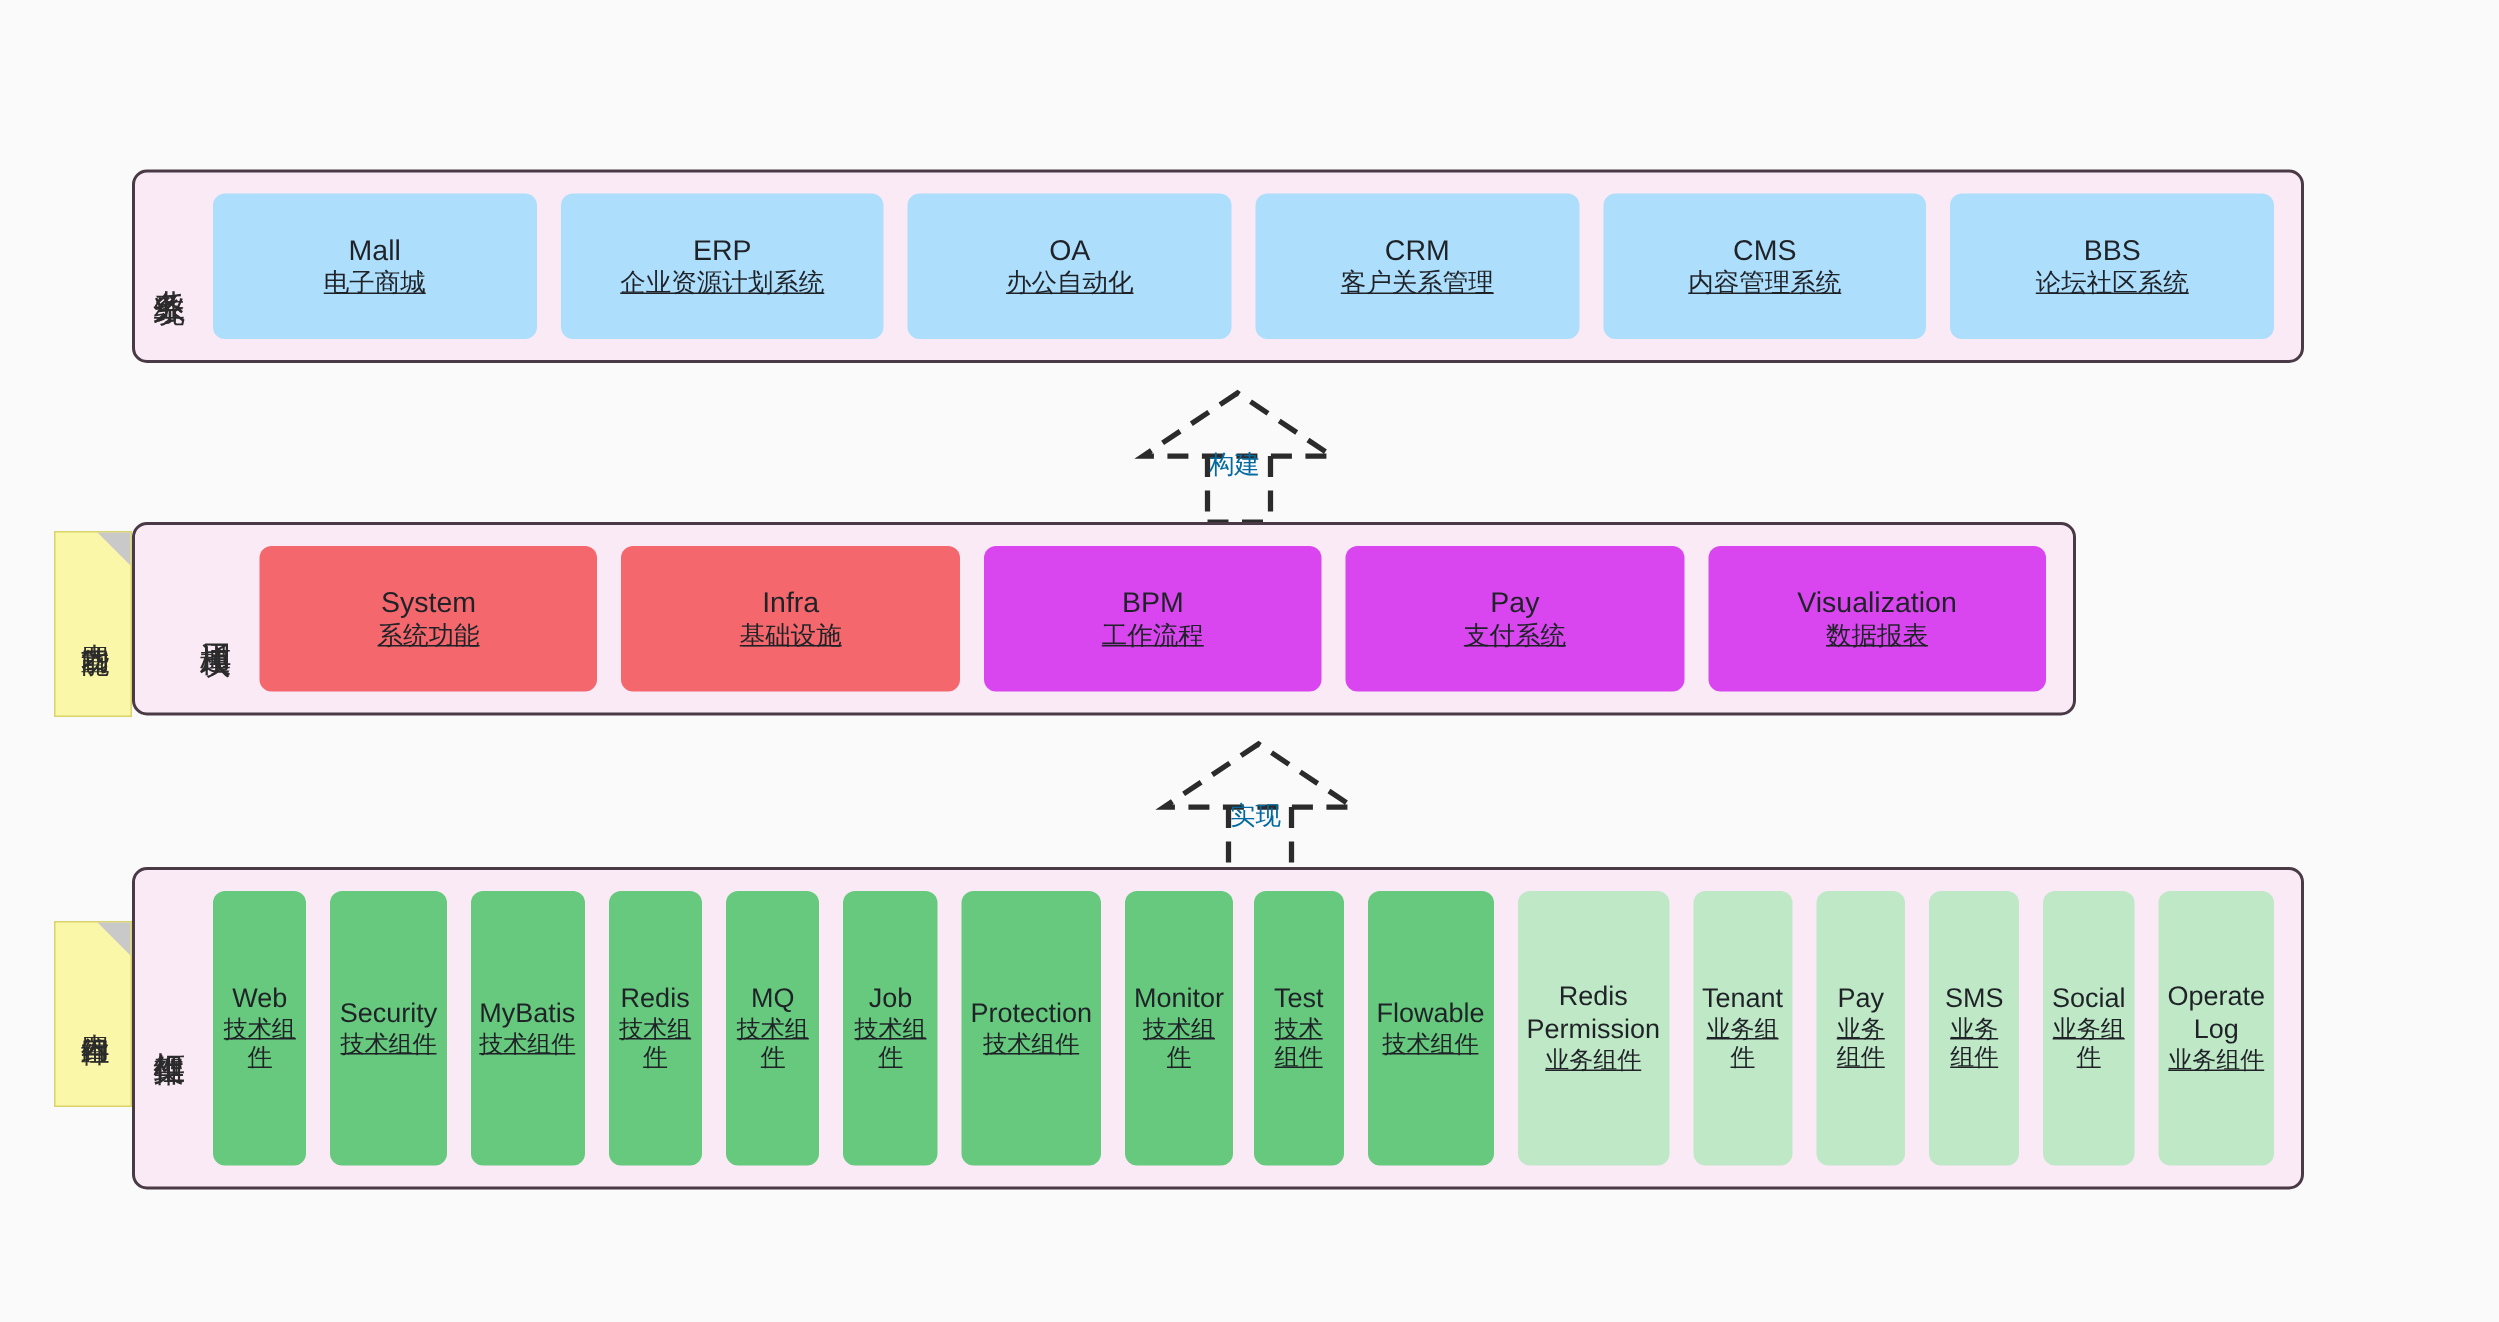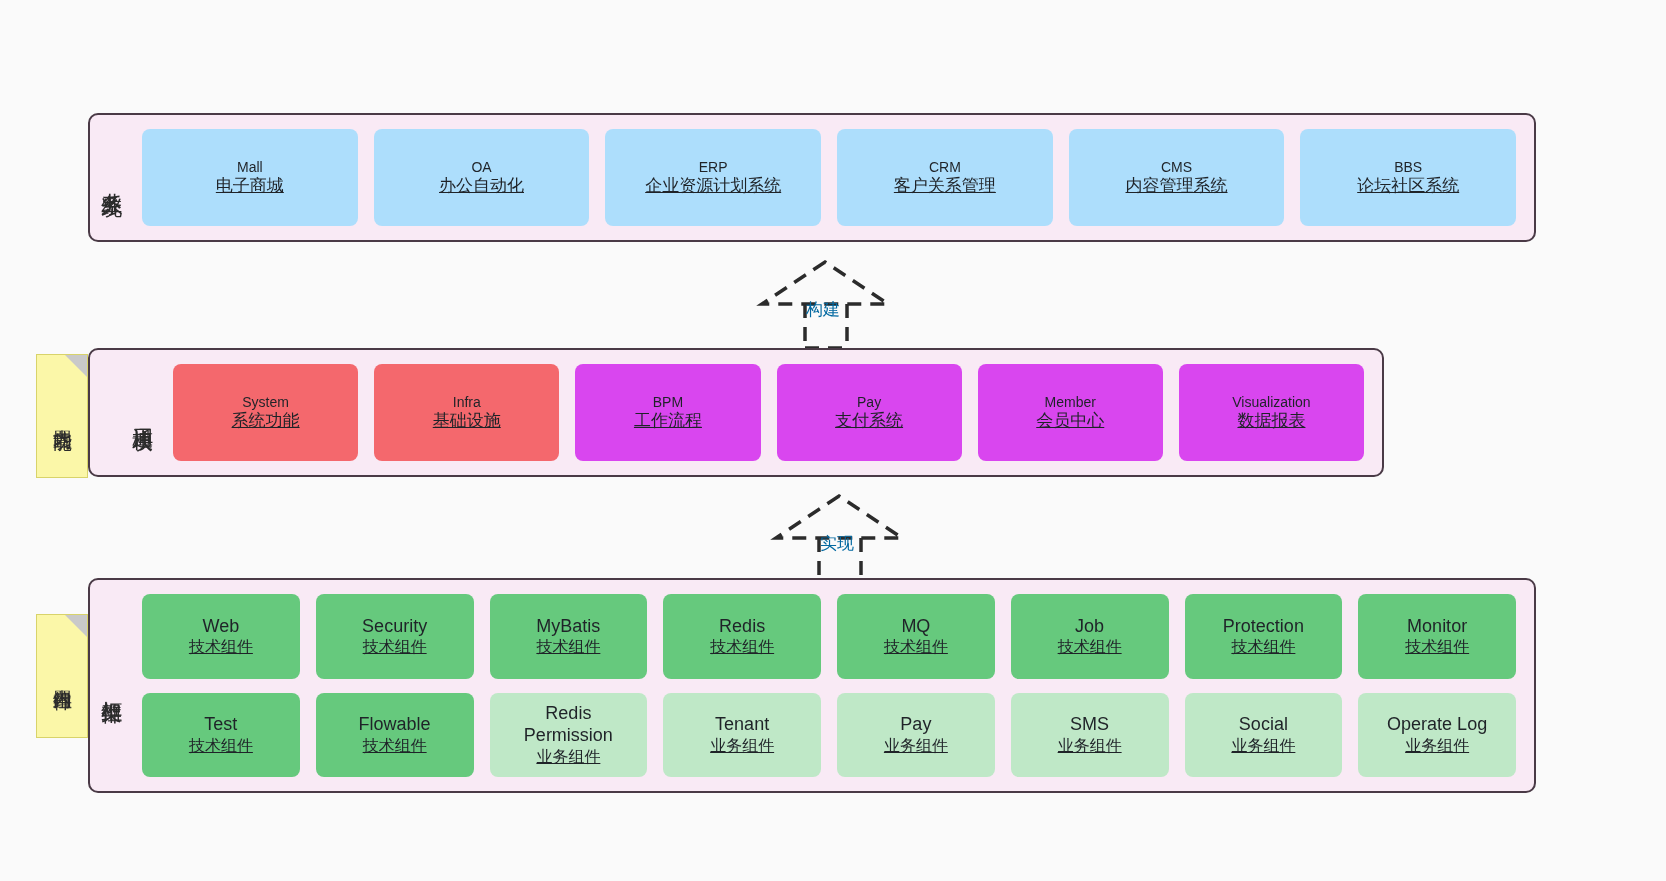--- a/index.html
+++ b/index.html
@@ -39,21 +39,21 @@
     user-select:none;
   }
   .layer-body{
     flex:1 1 auto;
     display:flex;
     align-items:stretch;
     padding:14px 18px 14px 8px;
     gap:16px;
   }
   .layer-body.two-rows{
-    flex-direction:column;
+    flex-direction:row;
     gap:14px;
   }
   .row{
     display:flex;
     gap:16px;
     flex:1 1 0;
   }
 
   
   .node{
@@ -61,21 +61,21 @@
     border-radius:8px;
     display:flex;
     flex-direction:column;
     align-items:center;
     justify-content:center;
     text-align:center;
     box-sizing:border-box;
     padding:4px 6px;
     line-height:1.22;
   }
-  .node .nm{font-size:14px;color:#1f2328;}
+  .node .nm{font-size:19px;color:#1f2328;}
   .node .sub{font-size:17px;color:#1f2328;text-decoration:underline;}
   .node.small .nm{font-size:18px;}
   .node.small .sub{font-size:16px;}
 
   .c-blue{background:#addefc;}
   .c-red{background:#f4686d;}
   .c-pink{background:#d946ef;}
   .c-green{background:#66c97d;}
   .c-lgreen{background:#bfe8c7;}
 
@@ -122,26 +122,26 @@
 <div id="canvas">
 
   <div class="layer" id="layer-business" style="left:88px;top:113px;width:1448px;height:129px;">
     <div class="layer-title">业务系统</div>
     <div class="layer-body">
       <div class="node c-blue">
         <span class="nm">Mall</span>
         <span class="sub">电子商城</span>
       </div>
       <div class="node c-blue">
+        <span class="nm">ERP</span>
+        <span class="sub">企业资源计划系统</span>
+      </div>
+      <div class="node c-blue">
         <span class="nm">OA</span>
         <span class="sub">办公自动化</span>
-      </div>
-      <div class="node c-blue">
-        <span class="nm">ERP</span>
-        <span class="sub">企业资源计划系统</span>
       </div>
       <div class="node c-blue">
         <span class="nm">CRM</span>
         <span class="sub">客户关系管理</span>
       </div>
       <div class="node c-blue">
         <span class="nm">CMS</span>
         <span class="sub">内容管理系统</span>
       </div>
       <div class="node c-blue">
@@ -179,24 +179,20 @@
       </div>
       <div class="node c-pink">
         <span class="nm">BPM</span>
         <span class="sub">工作流程</span>
       </div>
       <div class="node c-pink">
         <span class="nm">Pay</span>
         <span class="sub">支付系统</span>
       </div>
       <div class="node c-pink">
-        <span class="nm">Member</span>
-        <span class="sub">会员中心</span>
-      </div>
-      <div class="node c-pink">
         <span class="nm">Visualization</span>
         <span class="sub">数据报表</span>
       </div>
     </div>
   </div>
 
   <div class="connector" id="conn-implement" style="left:772px;top:492px;width:140px;height:92px;">
     <svg width="140" height="92" viewBox="0 0 140 92">
       <path d="M67 4 L4 46 L130 46 Z" fill="#fafafa" stroke="#2b2b2b" stroke-width="3.5" stroke-dasharray="14,9" stroke-linejoin="miter"></path>
       <path d="M47 46 L47 90" fill="none" stroke="#2b2b2b" stroke-width="3.5" stroke-dasharray="14,9"></path>

